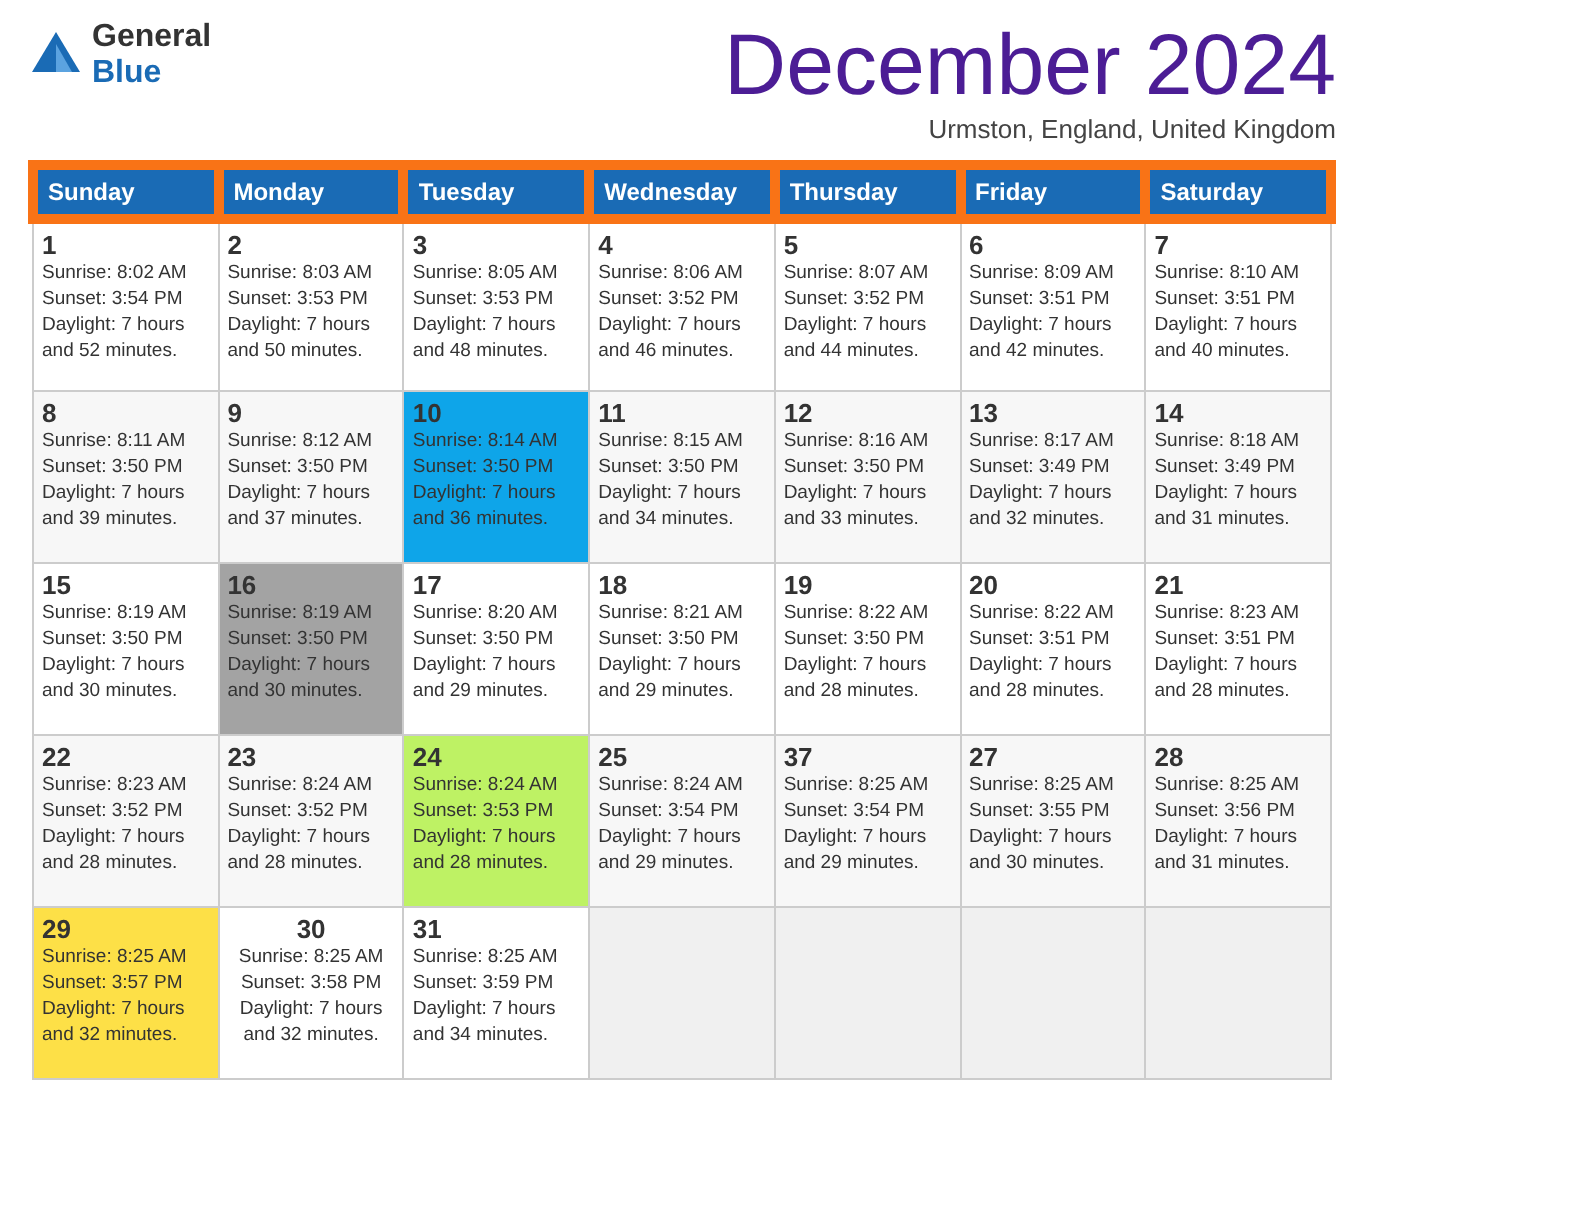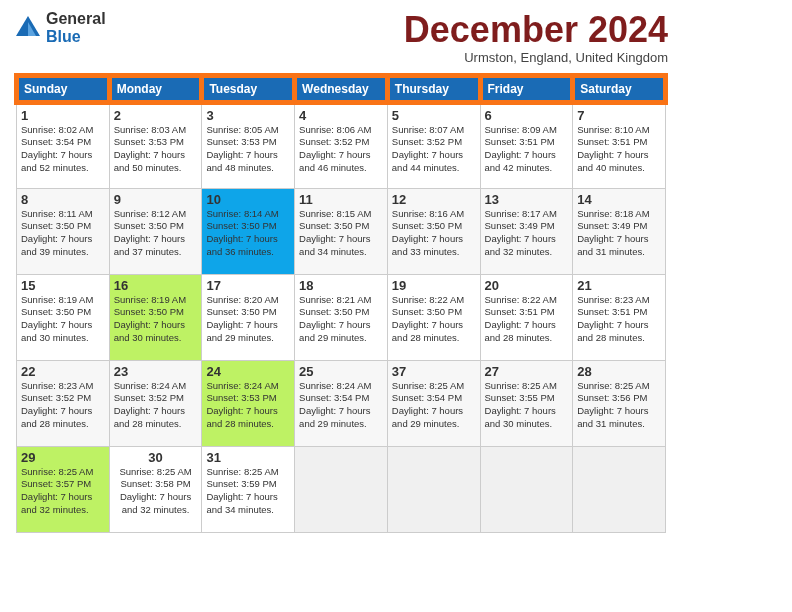--- a/index.html
+++ b/index.html
@@ -42,23 +42,23 @@
       color: #1a6bb5;
     }
     .logo-icon {
       width: 28px;
       height: 28px;
     }
     .title-block {
       text-align: right;
     }
     .month-title {
-      font-size: 36px;
-      font-weight: bold;
-      color: #7f1d1d;
+      font-size: 43px;
+      font-weight: normal;
+      color: #4c1d95;
       line-height: 1.1;
     }
     .subtitle {
       font-size: 13px;
       color: #444;
     }
     .calendar {
       width: 100%;
       border-collapse: collapse;
       table-layout: fixed;
@@ -249,21 +249,21 @@
         </tr>
         <tr>
           <td style="background: rgb(255, 255, 255);">
         <span class="day-number">15</span>
         <div class="day-info">
           <span>Sunrise: 8:19 AM</span><br>
           <span>Sunset: 3:50 PM</span><br>
           <span>Daylight: 7 hours and 30 minutes.</span>
         </div>
       </td>
-          <td style="background: #bef264; margin-left: 48px;">
+          <td style="background: #a3a3a3; margin-left: 48px;">
         <span class="day-number">16</span>
         <div class="day-info">
           <span>Sunrise: 8:19 AM</span><br>
           <span>Sunset: 3:50 PM</span><br>
           <span>Daylight: 7 hours and 30 minutes.</span>
         </div>
       </td>
           <td style="background: rgb(255, 255, 255);">
         <span class="day-number">17</span>
         <div class="day-info">
@@ -357,21 +357,21 @@
           <td style="background: rgb(247, 247, 247);">
         <span class="day-number">28</span>
         <div class="day-info">
           <span>Sunrise: 8:25 AM</span><br>
           <span>Sunset: 3:56 PM</span><br>
           <span>Daylight: 7 hours and 31 minutes.</span>
         </div>
       </td>
         </tr>
         <tr>
-          <td style="background: #bef264;">
+          <td style="background: #fde047;">
         <span class="day-number">29</span>
         <div class="day-info">
           <span>Sunrise: 8:25 AM</span><br>
           <span>Sunset: 3:57 PM</span><br>
           <span>Daylight: 7 hours and 32 minutes.</span>
         </div>
       </td>
           <td style="background: rgb(255, 255, 255); text-align: center;">
         <span class="day-number">30</span>
         <div class="day-info">

